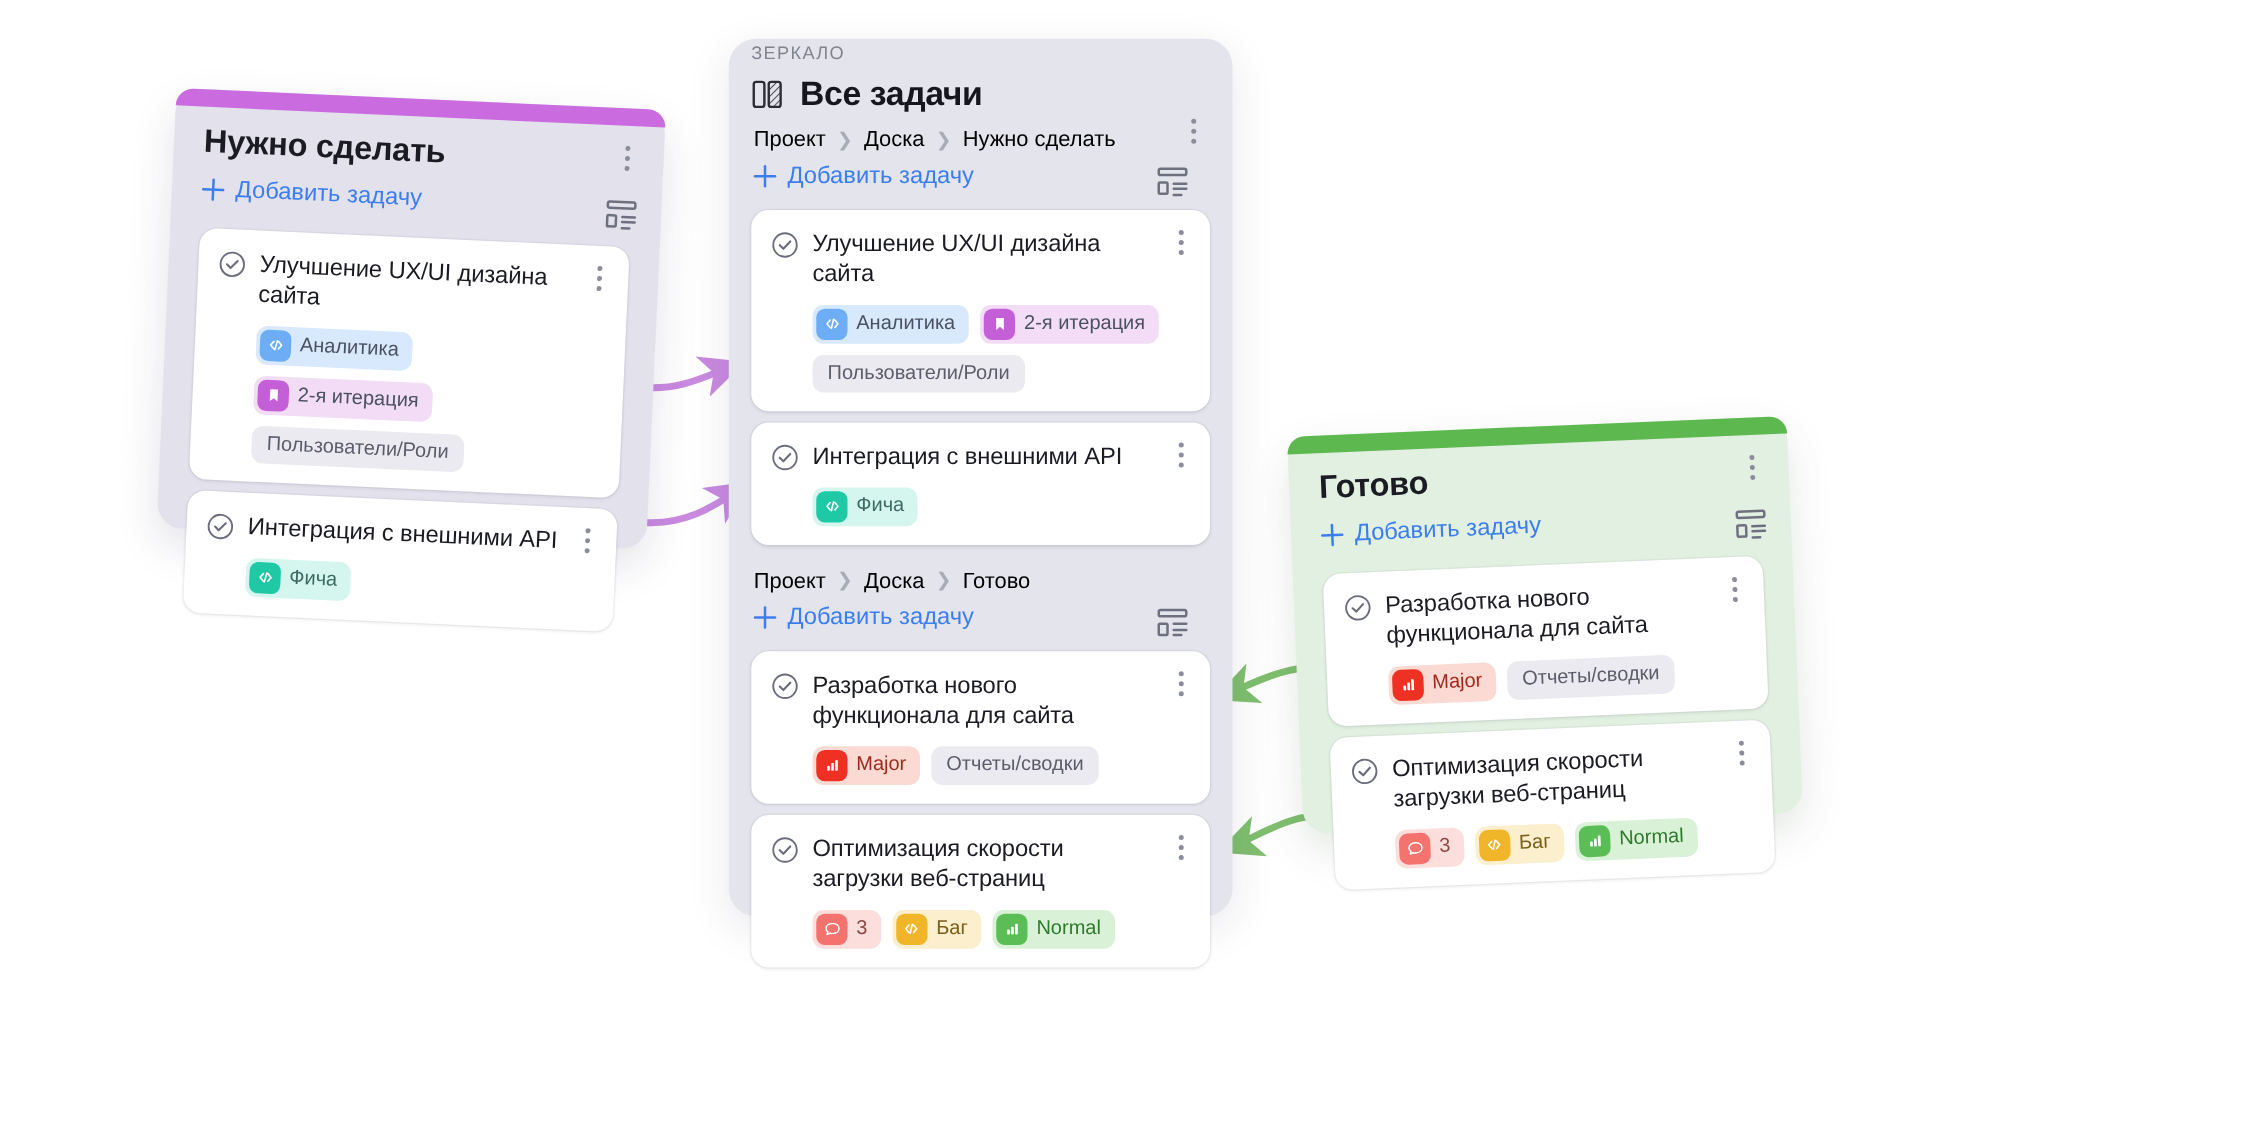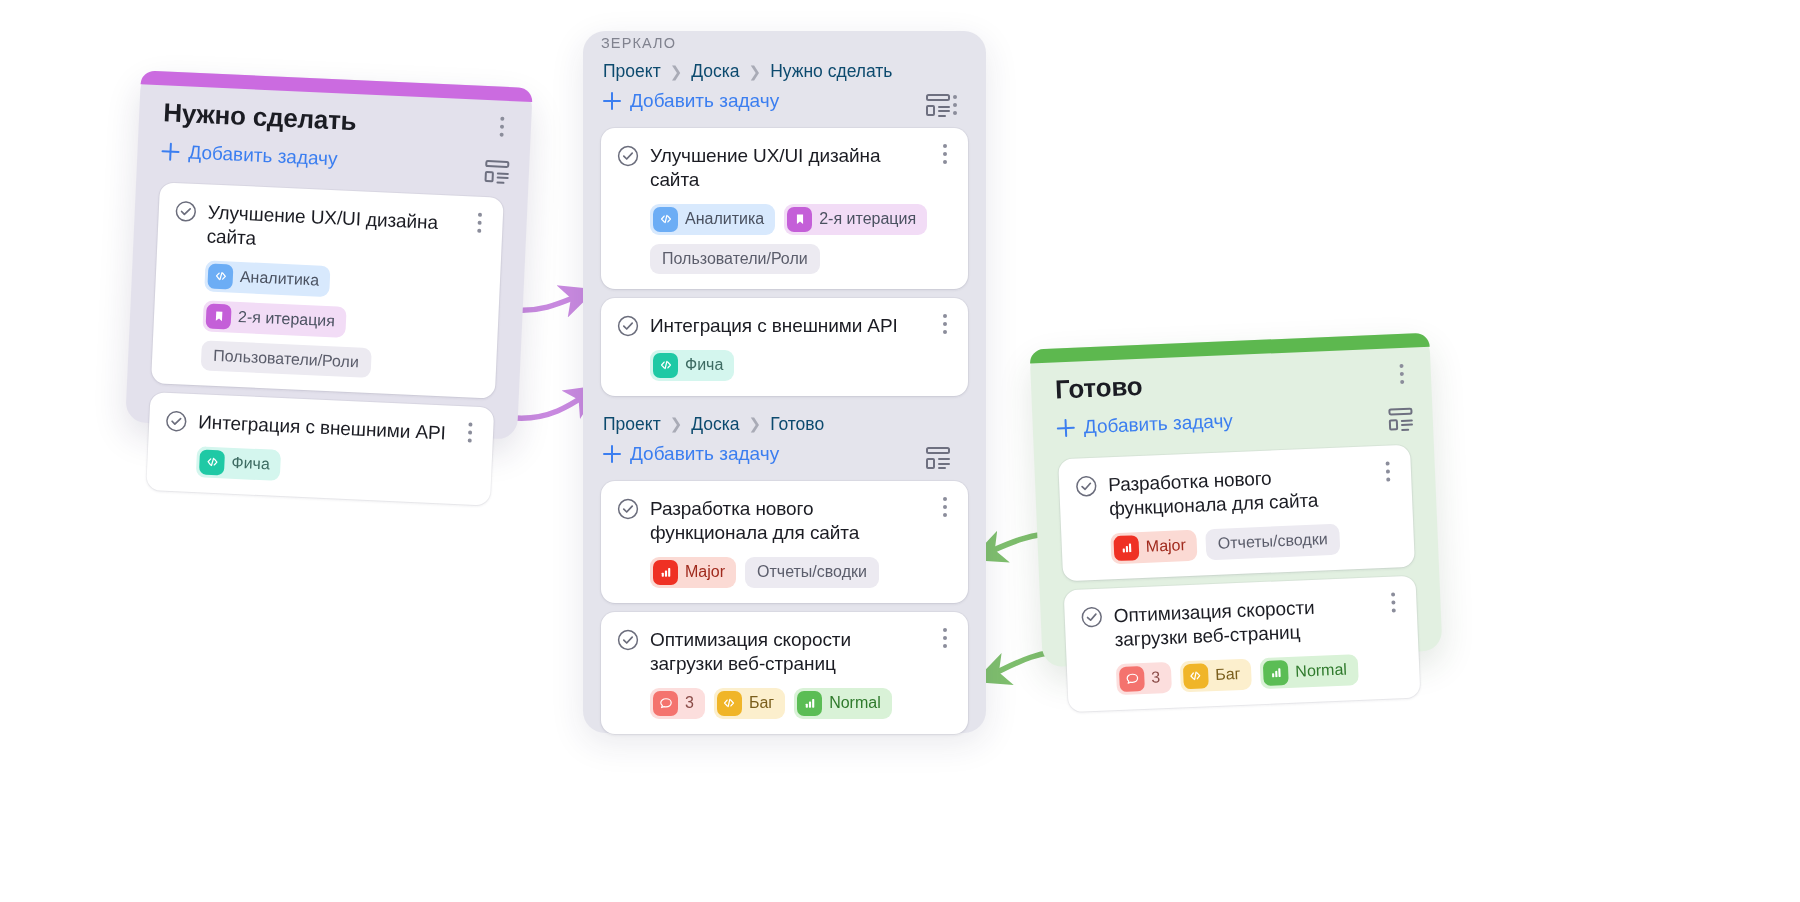--- a/index.html
+++ b/index.html
@@ -91,21 +91,21 @@
     background: #e4e4ec; border-radius: 22px;
     box-shadow: 0 10px 34px rgba(40,40,80,.10);
   }
   .mirror-label {
     font-size: 14.5px; letter-spacing: 1.1px; color: #81838f; font-weight: normal;
   }
   .mirror-title-row { display: flex; align-items: center; gap: 12px; margin-top: 9px; }
   .mirror-title { font-size: 27px; font-weight: bold; color: #16171d; letter-spacing: -0.3px; }
   .board-icon { width: 27px; height: 25px; flex: 0 0 auto; }
   .crumbs { display: flex; align-items: center; gap: 9px; margin-top: 10px; }
-  .crumb { font-size: 17.5px; color: #0c4a6e; }
+  .crumb { font-size: 17.5px; color: #000000; }
   .crumb-sep { color: #a9abb6; font-size: 15px; }
   .section-head { padding: 0 2px; position: relative; }
 
   
   #todo-panel {
     left: 133px; top: 79px; width: 392px; height: 352px;
     background: #e3e1ec; border-radius: 20px;
     transform: rotate(2.6deg);
     box-shadow: 0 14px 34px rgba(40,30,80,.13);
   }
@@ -226,20 +226,34 @@
             <span>Фича</span>
           </span>
         </div>
       </div>
     </div>
   </div>
 
   <div class="panel" id="mirror-panel">
     <div class="panel-inner" style="padding:4px 18px 18px 18px;">
       <div class="mirror-label">ЗЕРКАЛО</div>
+      <div class="mirror-title-row">
+        <span class="board-icon">
+          <svg viewBox="0 0 27 25" width="27" height="25">
+            <defs>
+                <pattern id="hatch" width="4" height="4" patternUnits="userSpaceOnUse" patternTransform="rotate(45)">
+              <line x1="0" y1="0" x2="0" y2="4" stroke="#2b2c35" stroke-width="1.3"></line>
+                </pattern>
+              </defs>
+            <rect x="2" y="2.5" width="8.5" height="20" rx="2" fill="none" stroke="#2b2c35" stroke-width="1.9"></rect>
+            <rect x="14" y="2.5" width="9.5" height="20" rx="2" fill="url(#hatch)" stroke="#2b2c35" stroke-width="1.9"></rect>
+          </svg>
+        </span>
+        <span class="mirror-title">Все задачи</span>
+      </div>
       <div class="kebab" style="right:20px; top:62px;">
           <i></i>
           <i></i>
           <i></i>
         </div>
 
       <div class="section-head">
         <div class="crumbs">
           <span class="crumb">Проект</span>
           <span class="crumb-sep">❯</span>

